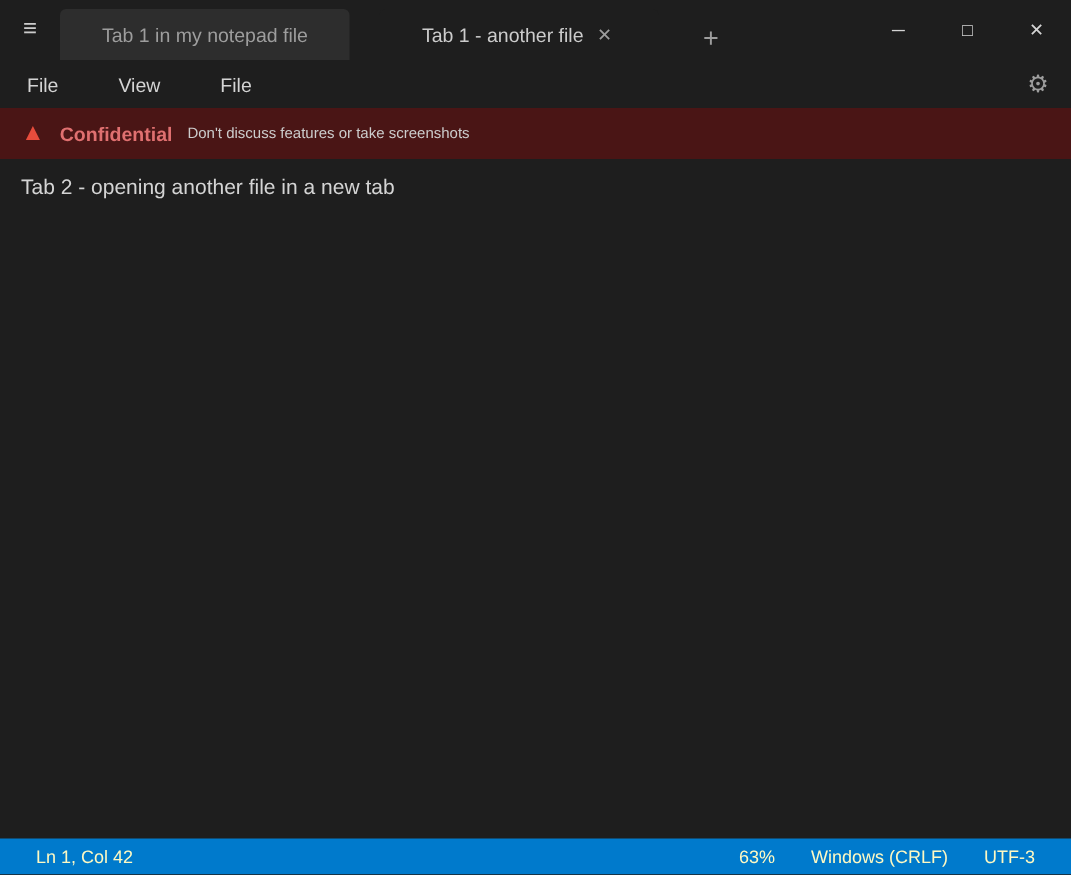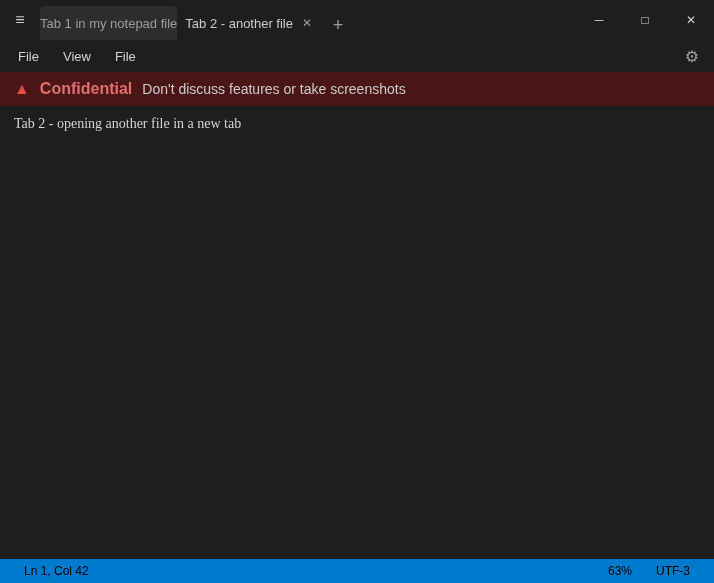--- a/index.html
+++ b/index.html
@@ -36,27 +36,27 @@
       display: flex;
       align-items: flex-end;
       flex: 1;
       height: 100%;
       padding-top: 4px;
     }
     .tab {
       display: flex;
       align-items: center;
       height: 34px;
-      padding: 0 0;
+      padding: 0 28px;
       font-size: 13px;
       color: #9d9d9d;
       background: #2d2d2d;
       border-top-left-radius: 4px;
       border-top-right-radius: 4px;
-      margin-right: 8px;
+      margin-right: 20px;
       cursor: pointer;
       white-space: nowrap;
       gap: 6px;
     }
     .tab.active {
       background: #1e1e1e;
       color: #cccccc;
     }
     .tab-close {
       width: 16px;
@@ -99,21 +99,21 @@
       display: flex;
       align-items: center;
       height: 32px;
       background: #1e1e1e;
       padding: 0 8px;
       flex-shrink: 0;
       justify-content: space-between;
     }
     .menu-items {
       display: flex;
-      gap: 4px;
+      gap: 20px;
     }
     .menu-item {
       padding: 4px 10px;
       color: #d4d4d4;
       cursor: pointer;
       border-radius: 3px;
       font-size: 13px;
     }
     .settings-icon {
       width: 28px;
@@ -136,72 +136,72 @@
       flex-shrink: 0;
     }
     .notif-icon {
       color: #e74c3c;
       font-size: 16px;
       flex-shrink: 0;
     }
     .notif-title {
       font-weight: 600;
       color: #e07070;
-      font-size: 16px;
+      font-size: 13px;
     }
     .notif-text {
       color: #cccccc;
-      font-size: 14px;
+      font-size: 10px;
     }
 
     
     .editor-area {
       flex: 1;
       background: #1e1e1e;
       padding: 10px 14px;
-      font-family: Liberation Serif, serif;
+      font-family: Liberation Sans, sans-serif;
       font-size: 14px;
       color: #d4d4d4;
       overflow: auto;
     }
 
     
     .status-bar {
       display: flex;
       align-items: center;
       height: 24px;
       background: #007acc;
       padding: 0 12px;
       flex-shrink: 0;
       gap: 0;
     }
     .status-item {
       padding: 0 12px;
       font-size: 12px;
-      color: #000000;
+      color: #fef9c3;
       height: 100%;
       display: flex;
       align-items: center;
       cursor: pointer;
     }
     .status-spacer { flex: 1; }
   </style>
 </head>
 <body>
 
 <div class="title-bar">
   <div class="title-bar-icon">
     <span>≡</span>
   </div>
   <div class="tabs-area">
     <div class="tab">
       <span>Tab 1 in my notepad file</span>
     </div>
     <div class="tab active">
-      <span>Tab 2 - another file</span>
+      <span>Tab 1 - another file</span>
       <span class="tab-close">✕</span>
     </div>
     <div class="tab-new">
       <span>+</span>
     </div>
   </div>
   <div class="window-controls">
     <div class="win-btn">
       <span>─</span>
     </div>
@@ -238,14 +238,15 @@
 </div>
 
 <div class="editor-area">
   <span>Tab 2 - opening another file in a new tab</span>
 </div>
 
 <div class="status-bar">
   <div class="status-item">Ln 1, Col 42</div>
   <div class="status-spacer"></div>
   <div class="status-item">63%</div>
+  <div class="status-item">Windows (CRLF)</div>
   <div class="status-item">UTF-3</div>
 </div>
 
 </body></html>

